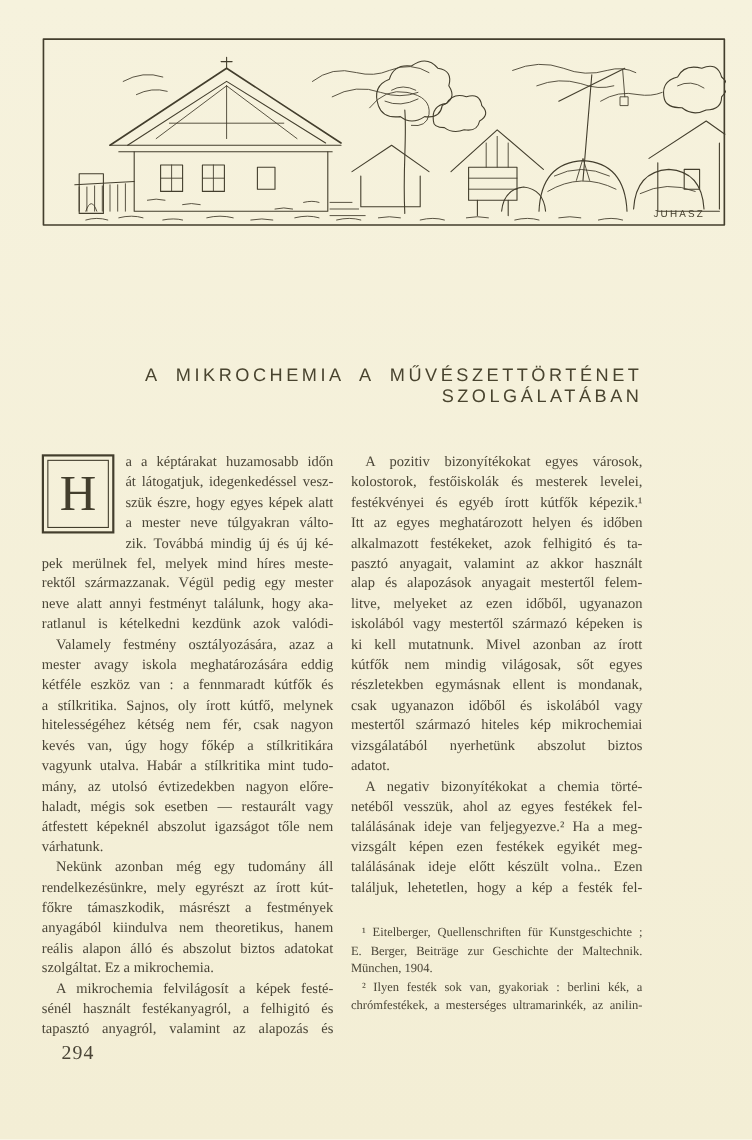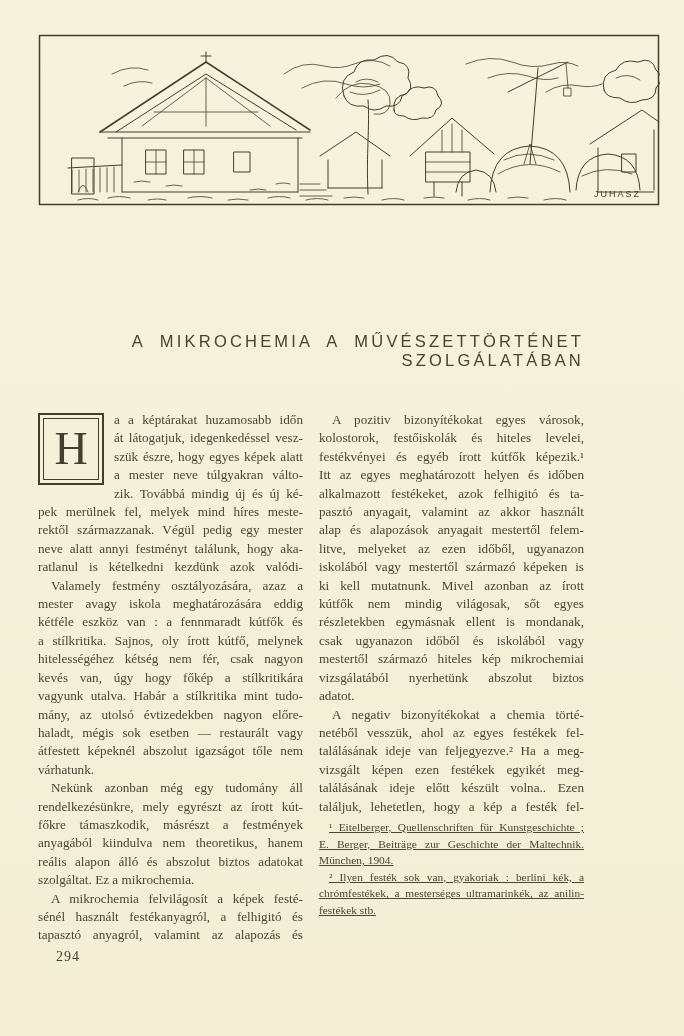--- a/index.html
+++ b/index.html
@@ -62,31 +62,30 @@
     border:1.5px solid var(--ink-draw);
     display:flex;align-items:center;justify-content:center;
   }
   .dropcap-letter{
     font-family:"Liberation Serif",serif;
     font-size:46px;line-height:1;
     color:var(--ink-draw);
   }
   
   .footnotes{
-    margin-top:3px;
+    margin-top:24px;
     font-size:11.4px;
     line-height:16.6px;
-    text-decoration:underline;
   }
   .footnotes .ln-indent{text-indent:10px;}
   
   .pagenum{
     margin-top:3px;
     padding-left:18px;
-    font-size:14px;
+    font-size:18px;
     letter-spacing:1px;
   }
 </style>
 </head>
 <body>
 
 <div class="page">
 
   <svg class="illustration" width="622" height="172" viewBox="0 0 622 172">
     <rect class="sk sk-thick" x="1.5" y="1.5" width="619" height="169"></rect>
@@ -223,21 +222,21 @@
           <div class="ln ln-indent">A mikrochemia felvilágosít a képek festé-</div>
           <div class="ln">sénél használt festékanyagról, a felhigitó és</div>
           <div class="ln">tapasztó anyagról, valamint az alapozás és</div>
         </div>
       <div class="pagenum">294</div>
     </div>
 
     <div class="col">
       <div class="para">
           <div class="ln ln-indent">A pozitiv bizonyítékokat egyes városok,</div>
-          <div class="ln">kolostorok, festőiskolák és hiteles levelei,</div>
+          <div class="ln">kolostorok, festőiskolák és mesterek levelei,</div>
           <div class="ln">festékvényei és egyéb írott kútfők képezik.¹</div>
           <div class="ln">Itt az egyes meghatározott helyen és időben</div>
           <div class="ln">alkalmazott festékeket, azok felhigitó és ta-</div>
           <div class="ln">pasztó anyagait, valamint az akkor használt</div>
           <div class="ln">alap és alapozások anyagait mestertől felem-</div>
           <div class="ln">litve, melyeket az ezen időből, ugyanazon</div>
           <div class="ln">iskolából vagy mestertől származó képeken is</div>
           <div class="ln">ki kell mutatnunk. Mivel azonban az írott</div>
           <div class="ln">kútfők nem mindig világosak, sőt egyes</div>
           <div class="ln">részletekben egymásnak ellent is mondanak,</div>
@@ -257,19 +256,18 @@
 
       <div class="footnotes">
         <div class="para">
             <div class="ln ln-indent">¹ Eitelberger, Quellenschriften für Kunstgeschichte ;</div>
             <div class="ln">E. Berger, Beiträge zur Geschichte der Maltechnik.</div>
             <div class="ln ln-end">München, 1904.</div>
           </div>
         <div class="para">
             <div class="ln ln-indent">² Ilyen festék sok van, gyakoriak : berlini kék, a</div>
             <div class="ln">chrómfestékek, a mesterséges ultramarinkék, az anilin-</div>
-            <div class="ln ln-end">festékek stb.</div>
           </div>
       </div>
     </div>
 
   </div>
 </div>
 
 </body></html>

